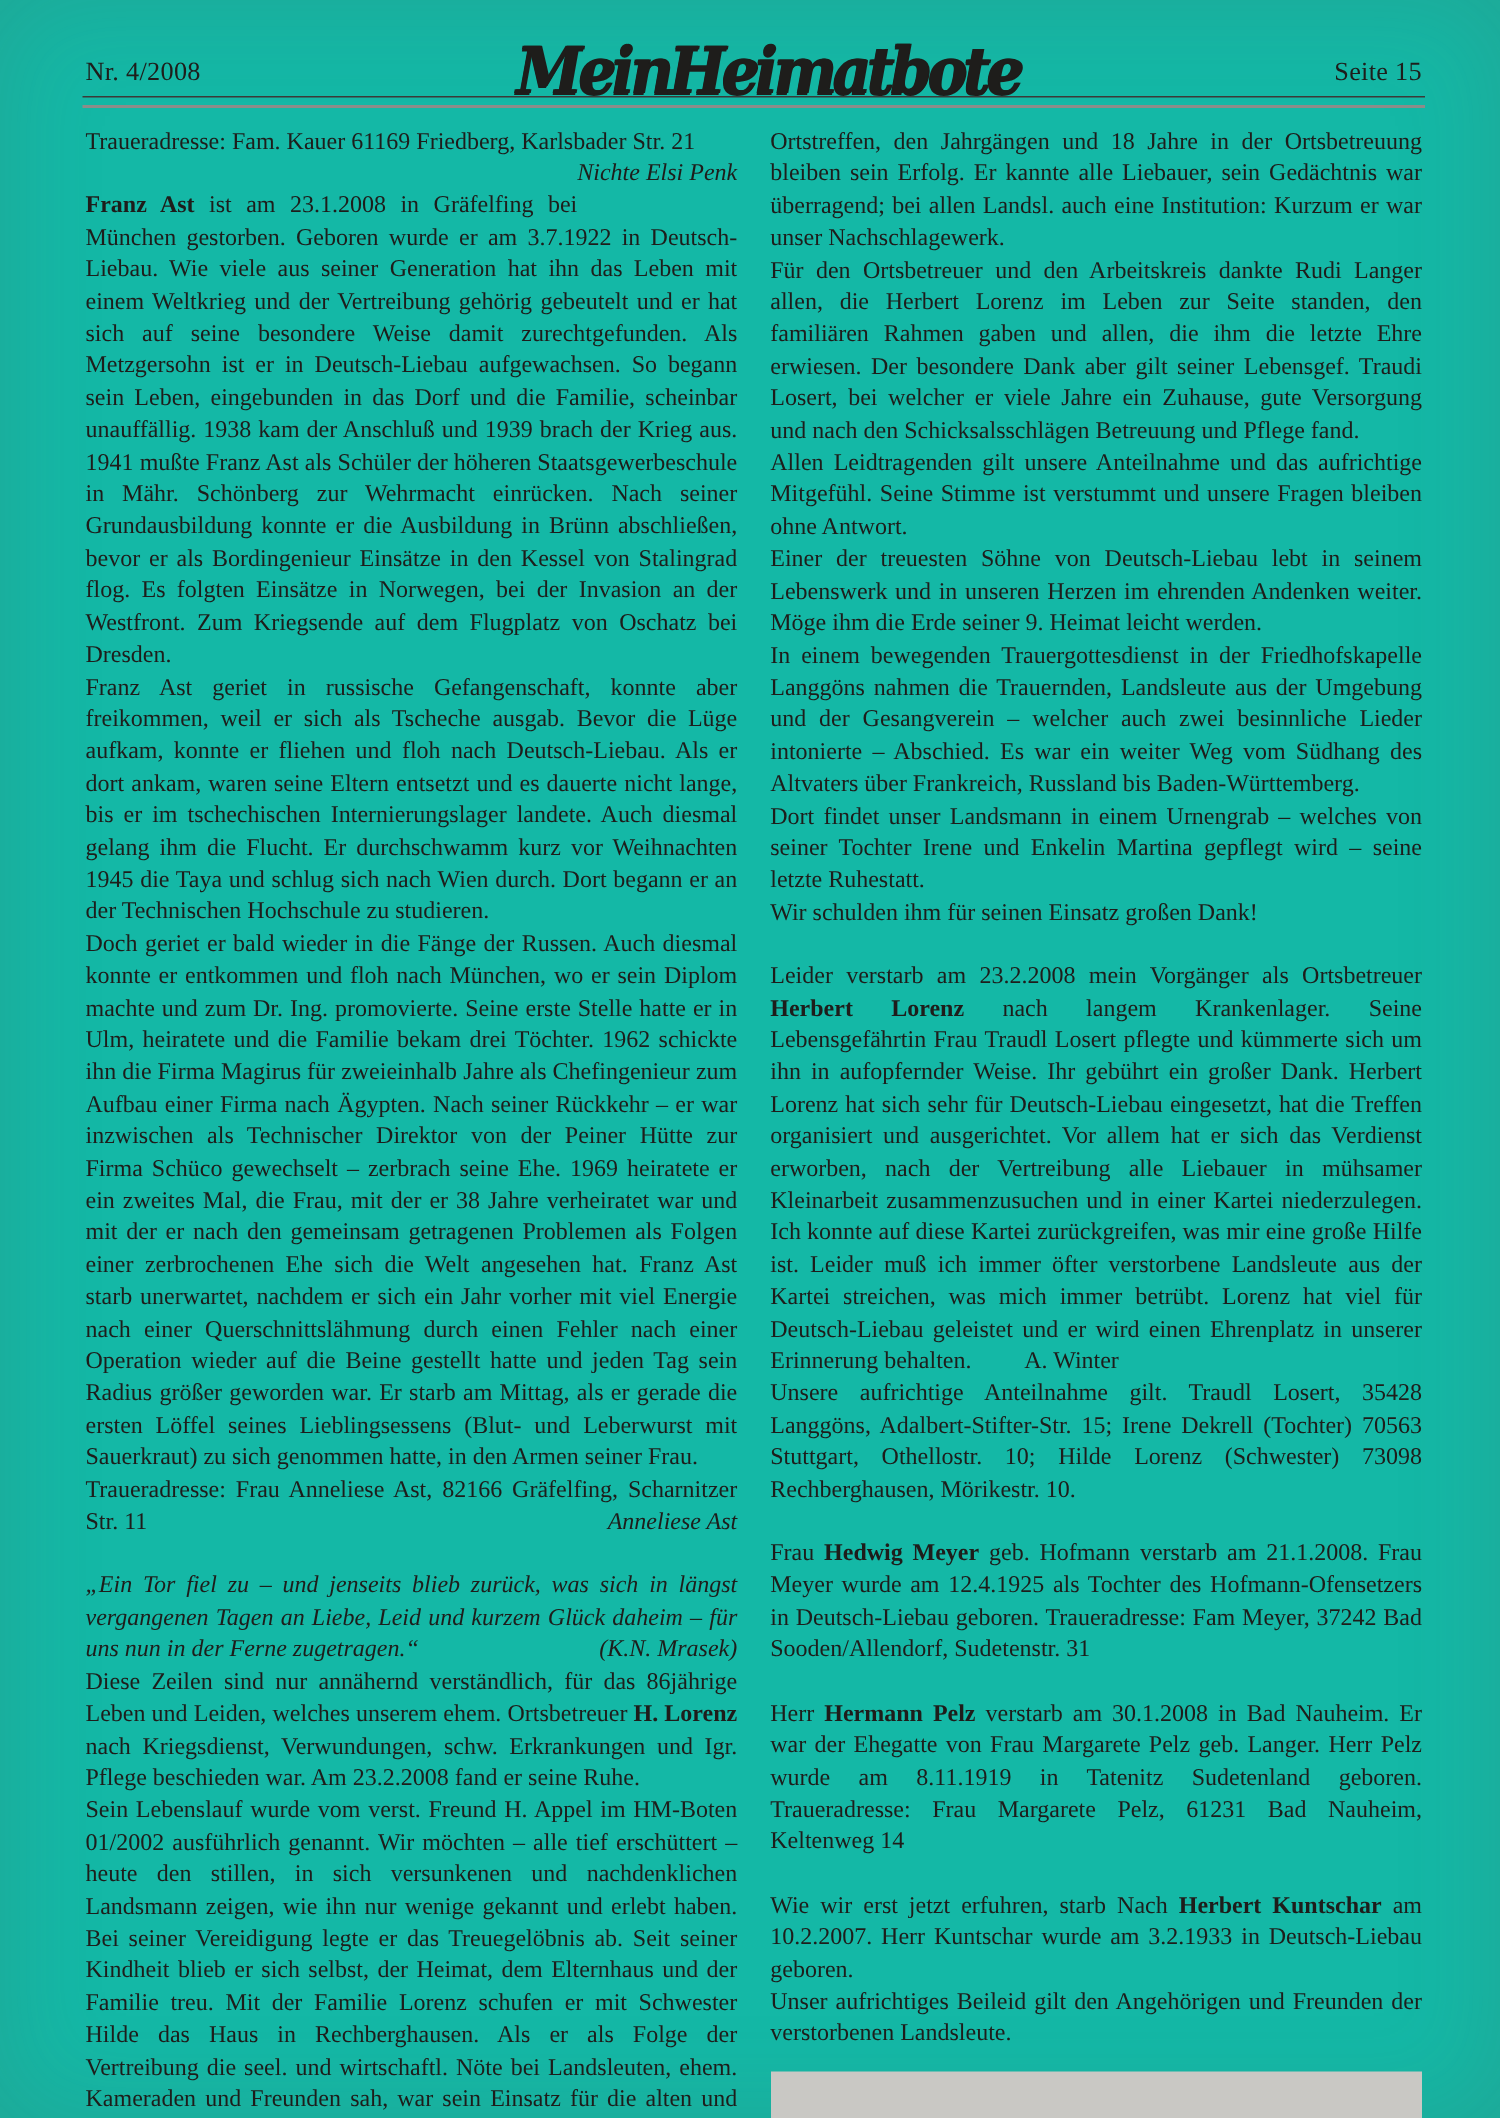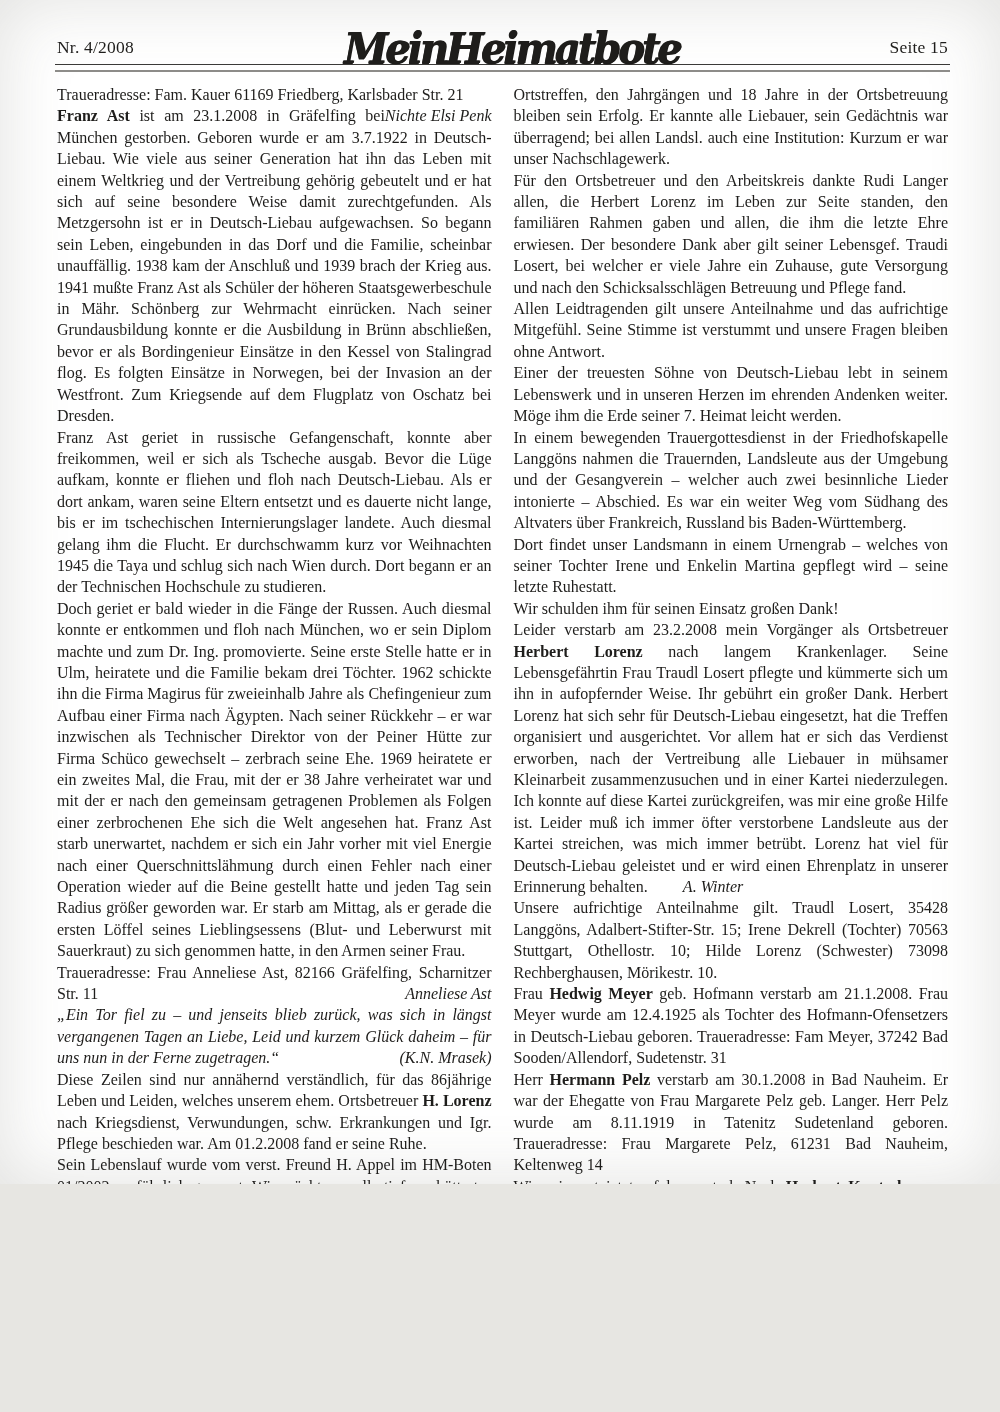--- a/index.html
+++ b/index.html
@@ -1,44 +1,44 @@
 <!DOCTYPE html>
 <html lang="de"><head>
 <meta charset="utf-8">
 <style>
   html,body{margin:0;padding:0;}
   body{background:#e7e6e2;font-family:"Liberation Serif",serif;}
   .page{
-    position:relative;width:1000px;height:1184px;margin:0 auto;
-    background:#ffffff;color:#1e1d1b;overflow:hidden;
+    position:relative;width:1000px;height:1412px;margin:0 auto;
+    background:#14b8a6;color:#1e1d1b;overflow:hidden;
     box-shadow:inset 0 0 70px rgba(90,88,80,.18);
   }
   
   .hdr{
     display:flex;align-items:flex-end;justify-content:space-between;
     padding:30px 52px 6px 57px;
   }
   .issue,.pageno{font-size:17.5px;letter-spacing:.2px;}
   .masthead{
     font-family:"DejaVu Serif",serif;font-weight:bold;font-style:italic;
     font-size:40px;line-height:.9;letter-spacing:-3px;
     transform:scaleY(1.08);
     text-shadow:1px 0 0 currentColor,0 1px 0 currentColor;
     white-space:nowrap;margin-bottom:-8px;
   }
   .rule{margin:0 50px 0 55px;border-top:1.5px solid #3b3a38;height:5px;border-bottom:2.5px solid #8d8c89;}
   
   .columns{display:flex;gap:22px;padding:12px 52px 0 57px;}
   .col{flex:1 1 0;min-width:0;font-size:16px;line-height:21.4px;text-align:justify;}
   p{margin:0;}
-  .gap{}
+  .gap{margin-top:21px;}
   b{font-weight:bold;}
   .it{font-style:italic;}
   .fr-sig{float:right;font-style:italic;}
-  .inline-sig{font-style:italic;margin-left:2.2em;}
+  .inline-sig{margin-left:2.2em;}
   
   .poembox{
     position:relative;margin-top:14px;background:#c9c8c4;
     padding:16px 18px 22px 18px;min-height:170px;
     font-style:italic;font-weight:bold;text-align:center;
   }
 </style>
 </head>
 <body>
 
@@ -56,29 +56,29 @@
     <section class="col">
       <p><span>Traueradresse: Fam. Kauer 61169 Friedberg, Karlsbader Str. 21</span><span class="fr-sig">Nichte Elsi Penk</span></p>
 
       <p class="gap"><b>Franz Ast</b><span> ist am 23.1.2008 in Gräfelfing bei München gestorben. Geboren wurde er am 3.7.1922 in Deutsch-Liebau. Wie viele aus seiner Generation hat ihn das Leben mit einem Weltkrieg und der Vertreibung gehörig gebeutelt und er hat sich auf seine besondere Weise damit zurechtgefunden. Als Metzgersohn ist er in Deutsch-Liebau aufgewachsen. So begann sein Leben, eingebunden in das Dorf und die Familie, scheinbar unauffällig. 1938 kam der Anschluß und 1939 brach der Krieg aus. 1941 mußte Franz Ast als Schüler der höheren Staatsgewerbeschule in Mähr. Schönberg zur Wehrmacht einrücken. Nach seiner Grundausbildung konnte er die Ausbildung in Brünn abschließen, bevor er als Bordingenieur Einsätze in den Kessel von Stalingrad flog. Es folgten Einsätze in Norwegen, bei der Invasion an der Westfront. Zum Kriegsende auf dem Flugplatz von Oschatz bei Dresden.</span></p>
       <p>Franz Ast geriet in russische Gefangenschaft, konnte aber freikommen, weil er sich als Tscheche ausgab. Bevor die Lüge aufkam, konnte er fliehen und floh nach Deutsch-Liebau. Als er dort ankam, waren seine Eltern entsetzt und es dauerte nicht lange, bis er im tschechischen Internierungslager landete. Auch diesmal gelang ihm die Flucht. Er durchschwamm kurz vor Weihnachten 1945 die Taya und schlug sich nach Wien durch. Dort begann er an der Technischen Hochschule zu studieren.</p>
       <p>Doch geriet er bald wieder in die Fänge der Russen. Auch diesmal konnte er entkommen und floh nach München, wo er sein Diplom machte und zum Dr. Ing. promovierte. Seine erste Stelle hatte er in Ulm, heiratete und die Familie bekam drei Töchter. 1962 schickte ihn die Firma Magirus für zweieinhalb Jahre als Chefingenieur zum Aufbau einer Firma nach Ägypten. Nach seiner Rückkehr – er war inzwischen als Technischer Direktor von der Peiner Hütte zur Firma Schüco gewechselt – zerbrach seine Ehe. 1969 heiratete er ein zweites Mal, die Frau, mit der er 38 Jahre verheiratet war und mit der er nach den gemeinsam getragenen Problemen als Folgen einer zerbrochenen Ehe sich die Welt angesehen hat. Franz Ast starb unerwartet, nachdem er sich ein Jahr vorher mit viel Energie nach einer Querschnittslähmung durch einen Fehler nach einer Operation wieder auf die Beine gestellt hatte und jeden Tag sein Radius größer geworden war. Er starb am Mittag, als er gerade die ersten Löffel seines Lieblingsessens (Blut- und Leberwurst mit Sauerkraut) zu sich genommen hatte, in den Armen seiner Frau.</p>
       <p><span>Traueradresse: Frau Anneliese Ast, 82166 Gräfelfing, Scharnitzer Str. 11</span><span class="fr-sig">Anneliese Ast</span></p>
 
       <p class="gap it"><span>„Ein Tor fiel zu – und jenseits blieb zurück, was sich in längst vergangenen Tagen an Liebe, Leid und kurzem Glück daheim – für uns nun in der Ferne zugetragen.“</span><span class="fr-sig">(K.N. Mrasek)</span></p>
 
-      <p><span>Diese Zeilen sind nur annähernd verständlich, für das 86jährige Leben und Leiden, welches unserem ehem. Ortsbetreuer </span><b>H. Lorenz</b><span> nach Kriegsdienst, Verwundungen, schw. Erkrankungen und Igr. Pflege beschieden war. Am 01.2.2008 fand er seine Ruhe.</span></p>
+      <p><span>Diese Zeilen sind nur annähernd verständlich, für das 86jährige Leben und Leiden, welches unserem ehem. Ortsbetreuer </span><b>H. Lorenz</b><span> nach Kriegsdienst, Verwundungen, schw. Erkrankungen und Igr. Pflege beschieden war. Am 23.2.2008 fand er seine Ruhe.</span></p>
       <p>Sein Lebenslauf wurde vom verst. Freund H. Appel im HM-Boten 01/2002 ausführlich genannt. Wir möchten – alle tief erschüttert – heute den stillen, in sich versunkenen und nachdenklichen Landsmann zeigen, wie ihn nur wenige gekannt und erlebt haben. Bei seiner Vereidigung legte er das Treuegelöbnis ab. Seit seiner Kindheit blieb er sich selbst, der Heimat, dem Elternhaus und der Familie treu. Mit der Familie Lorenz schufen er mit Schwester Hilde das Haus in Rechberghausen. Als er als Folge der Vertreibung die seel. und wirtschaftl. Nöte bei Landsleuten, ehem. Kameraden und Freunden sah, war sein Einsatz für die alten und schwachen Mitmenschen gefordert. In Stuttgart gründete er eine Hilfsgemeinschaft und den zivilen und milit. Suchdienst, welchen er auch für D.L. als Ortsbetr. führte. In seiner Heimatliebe und der geschichtlichen Darstellung unseres Siedlungsraumes hatte er sich für die Erlebnisgeneration und die Kinder eine Lebensaufgabe gestellt, die er mit einem Mitarbeiterstab und seinem Herzblut bewältigte. Das HB 1990 war die letzte Möglichkeit, allen Ldsl. ein Brevier zu geben, welches die Lücke v. 1935 bis 46 schloß. Daß seine Begeisterung nicht alle erreichte und viele Rücksendungen ihn persönlich trafen, ihn stiller und nachdenklicher machten, gehört zum Auf und Ab im Leben. Seine Präsenz bei allen</p>
     </section>
 
     <section class="col">
       <p>Ortstreffen, den Jahrgängen und 18 Jahre in der Ortsbetreuung bleiben sein Erfolg. Er kannte alle Liebauer, sein Gedächtnis war überragend; bei allen Landsl. auch eine Institution: Kurzum er war unser Nachschlagewerk.</p>
       <p>Für den Ortsbetreuer und den Arbeitskreis dankte Rudi Langer allen, die Herbert Lorenz im Leben zur Seite standen, den familiären Rahmen gaben und allen, die ihm die letzte Ehre erwiesen. Der besondere Dank aber gilt seiner Lebensgef. Traudi Losert, bei welcher er viele Jahre ein Zuhause, gute Versorgung und nach den Schicksalsschlägen Betreuung und Pflege fand.</p>
       <p>Allen Leidtragenden gilt unsere Anteilnahme und das aufrichtige Mitgefühl. Seine Stimme ist verstummt und unsere Fragen bleiben ohne Antwort.</p>
-      <p>Einer der treuesten Söhne von Deutsch-Liebau lebt in seinem Lebenswerk und in unseren Herzen im ehrenden Andenken weiter. Möge ihm die Erde seiner 7. Heimat leicht werden.</p>
+      <p>Einer der treuesten Söhne von Deutsch-Liebau lebt in seinem Lebenswerk und in unseren Herzen im ehrenden Andenken weiter. Möge ihm die Erde seiner 9. Heimat leicht werden.</p>
       <p>In einem bewegenden Trauergottesdienst in der Friedhofskapelle Langgöns nahmen die Trauernden, Landsleute aus der Umgebung und der Gesangverein – welcher auch zwei besinnliche Lieder intonierte – Abschied. Es war ein weiter Weg vom Südhang des Altvaters über Frankreich, Russland bis Baden-Württemberg.</p>
       <p>Dort findet unser Landsmann in einem Urnengrab – welches von seiner Tochter Irene und Enkelin Martina gepflegt wird – seine letzte Ruhestatt.</p>
       <p>Wir schulden ihm für seinen Einsatz großen Dank!</p>
 
       <p class="gap"><span>Leider verstarb am 23.2.2008 mein Vorgänger als Ortsbetreuer </span><b>Herbert Lorenz</b><span> nach langem Krankenlager. Seine Lebensgefährtin Frau Traudl Losert pflegte und kümmerte sich um ihn in aufopfernder Weise. Ihr gebührt ein großer Dank. Herbert Lorenz hat sich sehr für Deutsch-Liebau eingesetzt, hat die Treffen organisiert und ausgerichtet. Vor allem hat er sich das Verdienst erworben, nach der Vertreibung alle Liebauer in mühsamer Kleinarbeit zusammenzusuchen und in einer Kartei niederzulegen. Ich konnte auf diese Kartei zurückgreifen, was mir eine große Hilfe ist. Leider muß ich immer öfter verstorbene Landsleute aus der Kartei streichen, was mich immer betrübt. Lorenz hat viel für Deutsch-Liebau geleistet und er wird einen Ehrenplatz in unserer Erinnerung behalten.</span><span class="inline-sig">A. Winter</span></p>
       <p>Unsere aufrichtige Anteilnahme gilt. Traudl Losert, 35428 Langgöns, Adalbert-Stifter-Str. 15; Irene Dekrell (Tochter) 70563 Stuttgart, Othellostr. 10; Hilde Lorenz (Schwester) 73098 Rechberghausen, Mörikestr. 10.</p>
 
       <p class="gap"><span>Frau </span><b>Hedwig Meyer</b><span> geb. Hofmann verstarb am 21.1.2008. Frau Meyer wurde am 12.4.1925 als Tochter des Hofmann-Ofensetzers in Deutsch-Liebau geboren. Traueradresse: Fam Meyer, 37242 Bad Sooden/Allendorf, Sudetenstr. 31</span></p>
 
       <p class="gap"><span>Herr </span><b>Hermann Pelz</b><span> verstarb am 30.1.2008 in Bad Nauheim. Er war der Ehegatte von Frau Margarete Pelz geb. Langer. Herr Pelz wurde am 8.11.1919 in Tatenitz Sudetenland geboren. Traueradresse: Frau Margarete Pelz, 61231 Bad Nauheim, Keltenweg 14</span></p>

